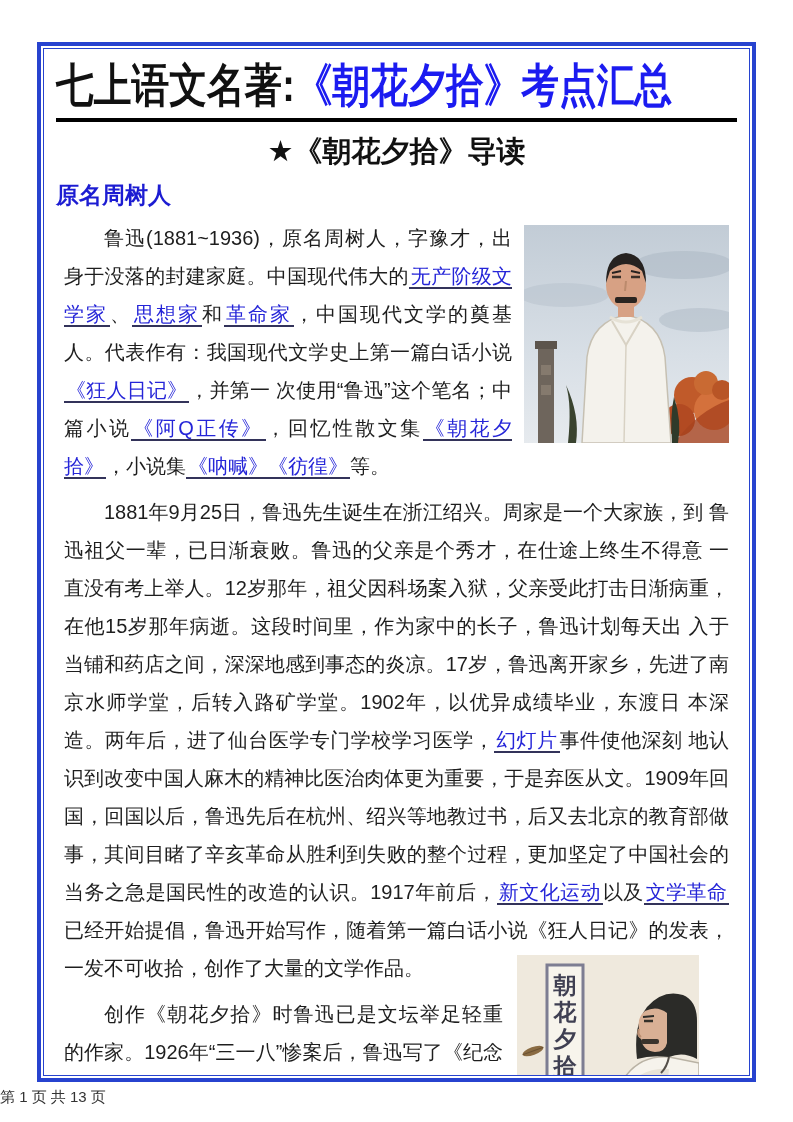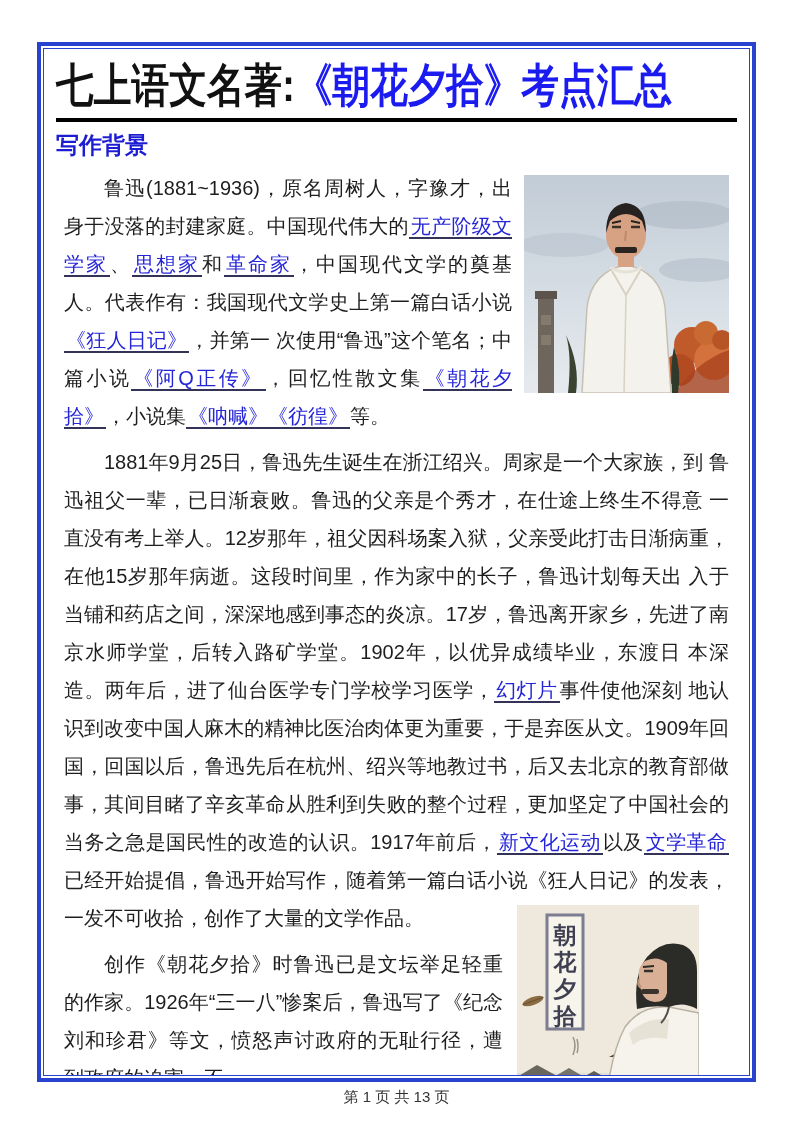--- a/index.html
+++ b/index.html
@@ -42,35 +42,36 @@
   }
   .float-portrait{
     float:right;width:205px;height:218px;margin:6px 0 6px 12px;
   }
   .float-cover{
     float:right;width:182px;height:210px;margin:6px 30px 4px 14px;
   }
   .float-portrait svg,.float-cover svg{display:block;width:100%;height:100%;}
   .doc-footer{
     position:absolute;left:0;top:1088px;width:100%;
-    text-align:center;font-size:15px;color:#333;
+    text-align:left;font-size:15px;color:#333;
   }
 </style>
 </head>
 <body>
 
 <div class="page-frame">
   <div class="inner-frame">
 
     <h1 class="doc-title">
       <span class="title-scale"><span class="title-black">七上语文名著:</span><span class="title-blue">《朝花夕拾》考点汇总</span></span>
     </h1>
 
+    <h2 class="doc-subtitle">★《朝花夕拾》导读</h2>
 
-    <h3 class="sec-heading">写作背景</h3>
+    <h3 class="sec-heading">原名周树人</h3>
 
     <div class="para">
       <span class="float-portrait">
         <svg viewBox="0 0 205 218">
           <defs>
             <linearGradient id="sky" x1="0" y1="0" x2="0" y2="1">
               <stop offset="0" stop-color="#c2ccd6"></stop>
               <stop offset="0.6" stop-color="#d8dfe6"></stop>
               <stop offset="1" stop-color="#e6eaee"></stop>
             </linearGradient>

